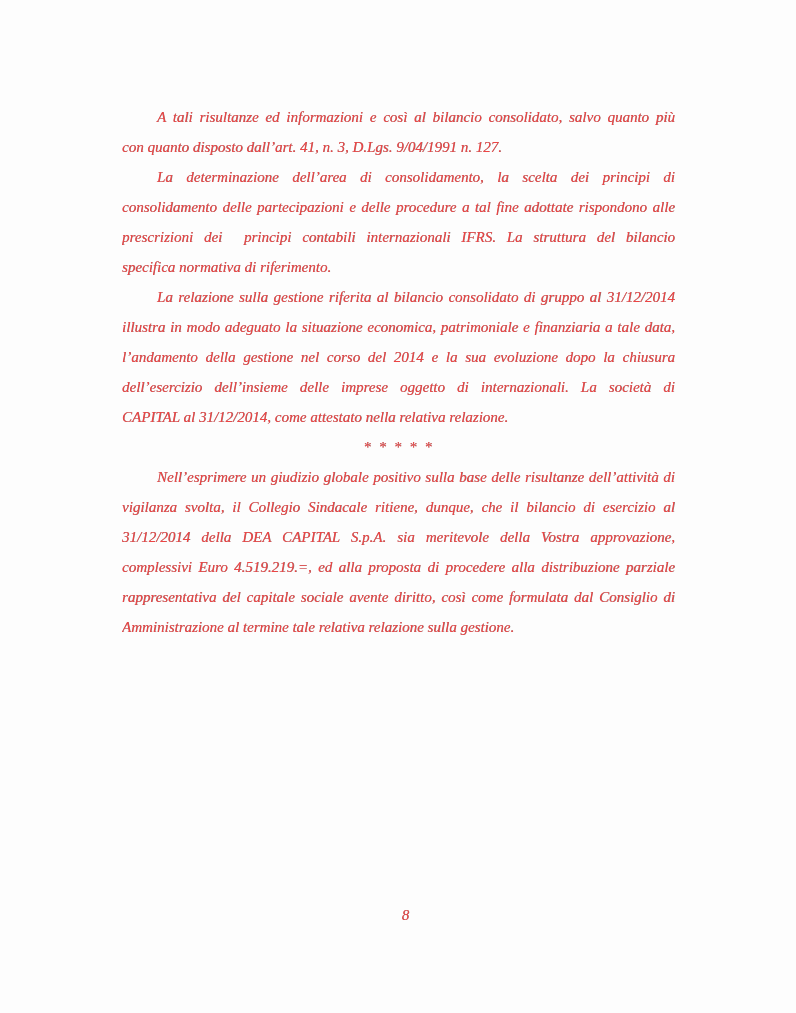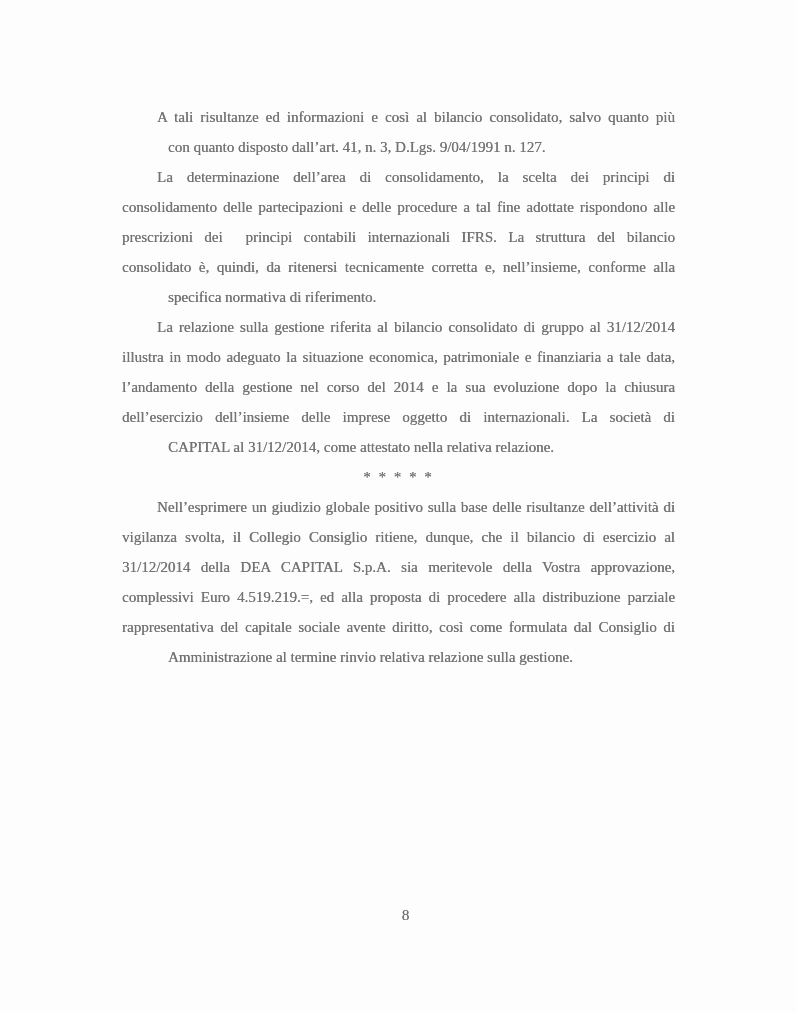--- a/index.html
+++ b/index.html
@@ -3,41 +3,42 @@
 <meta charset="utf-8">
 <style>
   html, body { margin: 0; padding: 0; }
   .canvas {
     position: relative;
     width: 796px;
     height: 1013px;
     background: #fdfdfd;
     overflow: hidden;
     font-family: "Liberation Serif", "DejaVu Serif", serif;
-    color: #737373;
+    color: #ef4444;
+    font-style: italic;
   }
   .text-block {
     position: absolute;
     left: 122px;
     top: 102px;
     width: 553px;
   }
   .para { margin: 0; padding: 0; }
   .ln {
     font-size: 15px;
     line-height: 30px;
     height: 30px;
     overflow: hidden;
     text-align: justify;
     text-align-last: justify;
     white-space: pre-wrap;
     text-shadow: 0.3px 0.3px 0 rgba(30,30,30,0.55);
   }
   .ln.first { padding-left: 35px; }
-  .ln.end { text-align-last: left; margin-left: 46px; }
+  .ln.end { text-align-last: left; }
   .ln.sep {
     text-align: center;
     text-align-last: center;
     letter-spacing: 2px;
   }
   .page-number {
     position: absolute;
     top: 900px;
     left: 122px;
     width: 553px;
@@ -56,40 +57,39 @@
 
     <div class="para">
       <div class="ln first">A tali risultanze ed informazioni e così al bilancio consolidato, salvo quanto più</div>
       <div class="ln end">con quanto disposto dall’art. 41, n. 3, D.Lgs. 9/04/1991 n. 127.</div>
     </div>
 
     <div class="para">
       <div class="ln first">La determinazione dell’area di consolidamento, la scelta dei principi di</div>
       <div class="ln">consolidamento delle partecipazioni e delle procedure a tal fine adottate rispondono alle</div>
       <div class="ln">prescrizioni dei  principi contabili internazionali IFRS. La struttura del bilancio</div>
-      <div class="ln">consolidato è, quindi, da ritenersi tecnicamente corretta e, nell’insieme, conforme alla</div>
       <div class="ln end">specifica normativa di riferimento.</div>
     </div>
 
     <div class="para">
       <div class="ln first">La relazione sulla gestione riferita al bilancio consolidato di gruppo al 31/12/2014</div>
       <div class="ln">illustra in modo adeguato la situazione economica, patrimoniale e finanziaria a tale data,</div>
       <div class="ln">l’andamento della gestione nel corso del 2014 e la sua evoluzione dopo la chiusura</div>
       <div class="ln">dell’esercizio dell’insieme delle imprese oggetto di internazionali. La società di</div>
       <div class="ln end">CAPITAL al 31/12/2014, come attestato nella relativa relazione.</div>
     </div>
 
     <div class="ln sep">* * * * *</div>
 
     <div class="para">
       <div class="ln first">Nell’esprimere un giudizio globale positivo sulla base delle risultanze dell’attività di</div>
-      <div class="ln">vigilanza svolta, il Collegio Consiglio ritiene, dunque, che il bilancio di esercizio al</div>
+      <div class="ln">vigilanza svolta, il Collegio Sindacale ritiene, dunque, che il bilancio di esercizio al</div>
       <div class="ln">31/12/2014 della DEA CAPITAL S.p.A. sia meritevole della Vostra approvazione,</div>
       <div class="ln">complessivi Euro 4.519.219.=, ed alla proposta di procedere alla distribuzione parziale</div>
       <div class="ln">rappresentativa del capitale sociale avente diritto, così come formulata dal Consiglio di</div>
-      <div class="ln end">Amministrazione al termine rinvio relativa relazione sulla gestione.</div>
+      <div class="ln end">Amministrazione al termine tale relativa relazione sulla gestione.</div>
     </div>
 
 
   </div>
 
   <div class="page-number">8</div>
 </div>
 
 </body></html>

